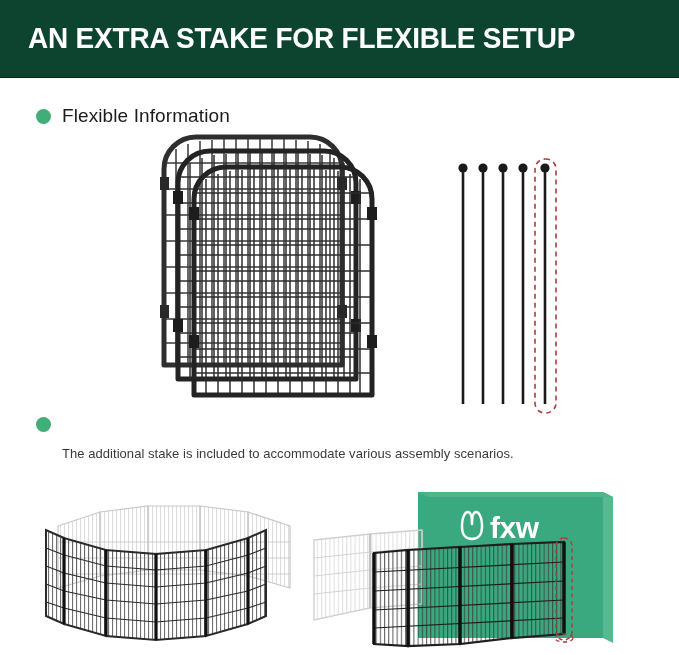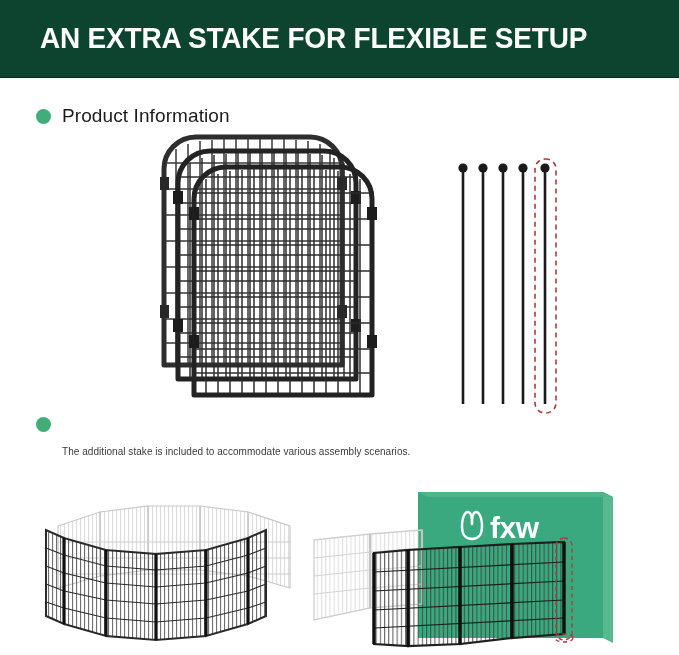--- a/index.html
+++ b/index.html
@@ -19,21 +19,21 @@
   
   .banner {
     position: absolute;
     left: 0; top: 0;
     width: 679px;
     height: 78px;
     background: #0d4430;
     display: flex;
     align-items: center;
     box-sizing: border-box;
-    padding-left: 40px;
+    padding-left: 28px;
     border-bottom: 1px solid #06291c;
   }
   .banner-title {
     color: #ffffff;
     font-family: "Liberation Sans Narrow", "Liberation Sans", sans-serif;
     font-size: 29px;
     font-weight: bold;
     letter-spacing: -0.2px;
     white-space: nowrap;
     transform: scaleX(0.965);
@@ -57,21 +57,21 @@
     font-size: 19px;
     color: #1c1c1c;
     letter-spacing: 0.1px;
   }
   #head-product { left: 36px; top: 105px; }
   #head-flex    { left: 36px; top: 417px; }
 
   .sub-text {
     position: absolute;
     left: 62px; top: 446px;
-    font-size: 10px;
+    font-size: 13px;
     color: #3b3b3b;
     letter-spacing: 0.05px;
   }
 
   
   #art-panels { position: absolute; left: 160px; top: 133px; width: 230px; height: 272px; }
   #art-stakes { position: absolute; left: 455px; top: 155px; width: 125px; height: 262px; }
 
   
   #art-pen    { position: absolute; left: 28px;  top: 488px; width: 300px; height: 165px; }
@@ -81,21 +81,21 @@
 </style>
 </head>
 <body>
 
 <div class="banner">
   <div class="banner-title">AN EXTRA STAKE FOR FLEXIBLE SETUP</div>
 </div>
 
 <div class="section-head" id="head-product">
   <span class="bullet"></span>
-  <span class="section-title">Product Information</span>
+  <span class="section-title">Flexible Information</span>
 </div>
 
 <div id="art-panels">
   <svg width="230" height="272" viewBox="0 0 230 272" aria-hidden="true">
     <defs>
 
       <g id="fpanel">
 
         <path d="M4,36 A32,32 0 0 1 36,4 L150,4 A32,32 0 0 1 182,36 L182,232 L4,232 Z" fill="none" stroke="#232323" stroke-width="5" stroke-linejoin="round"></path>
 

